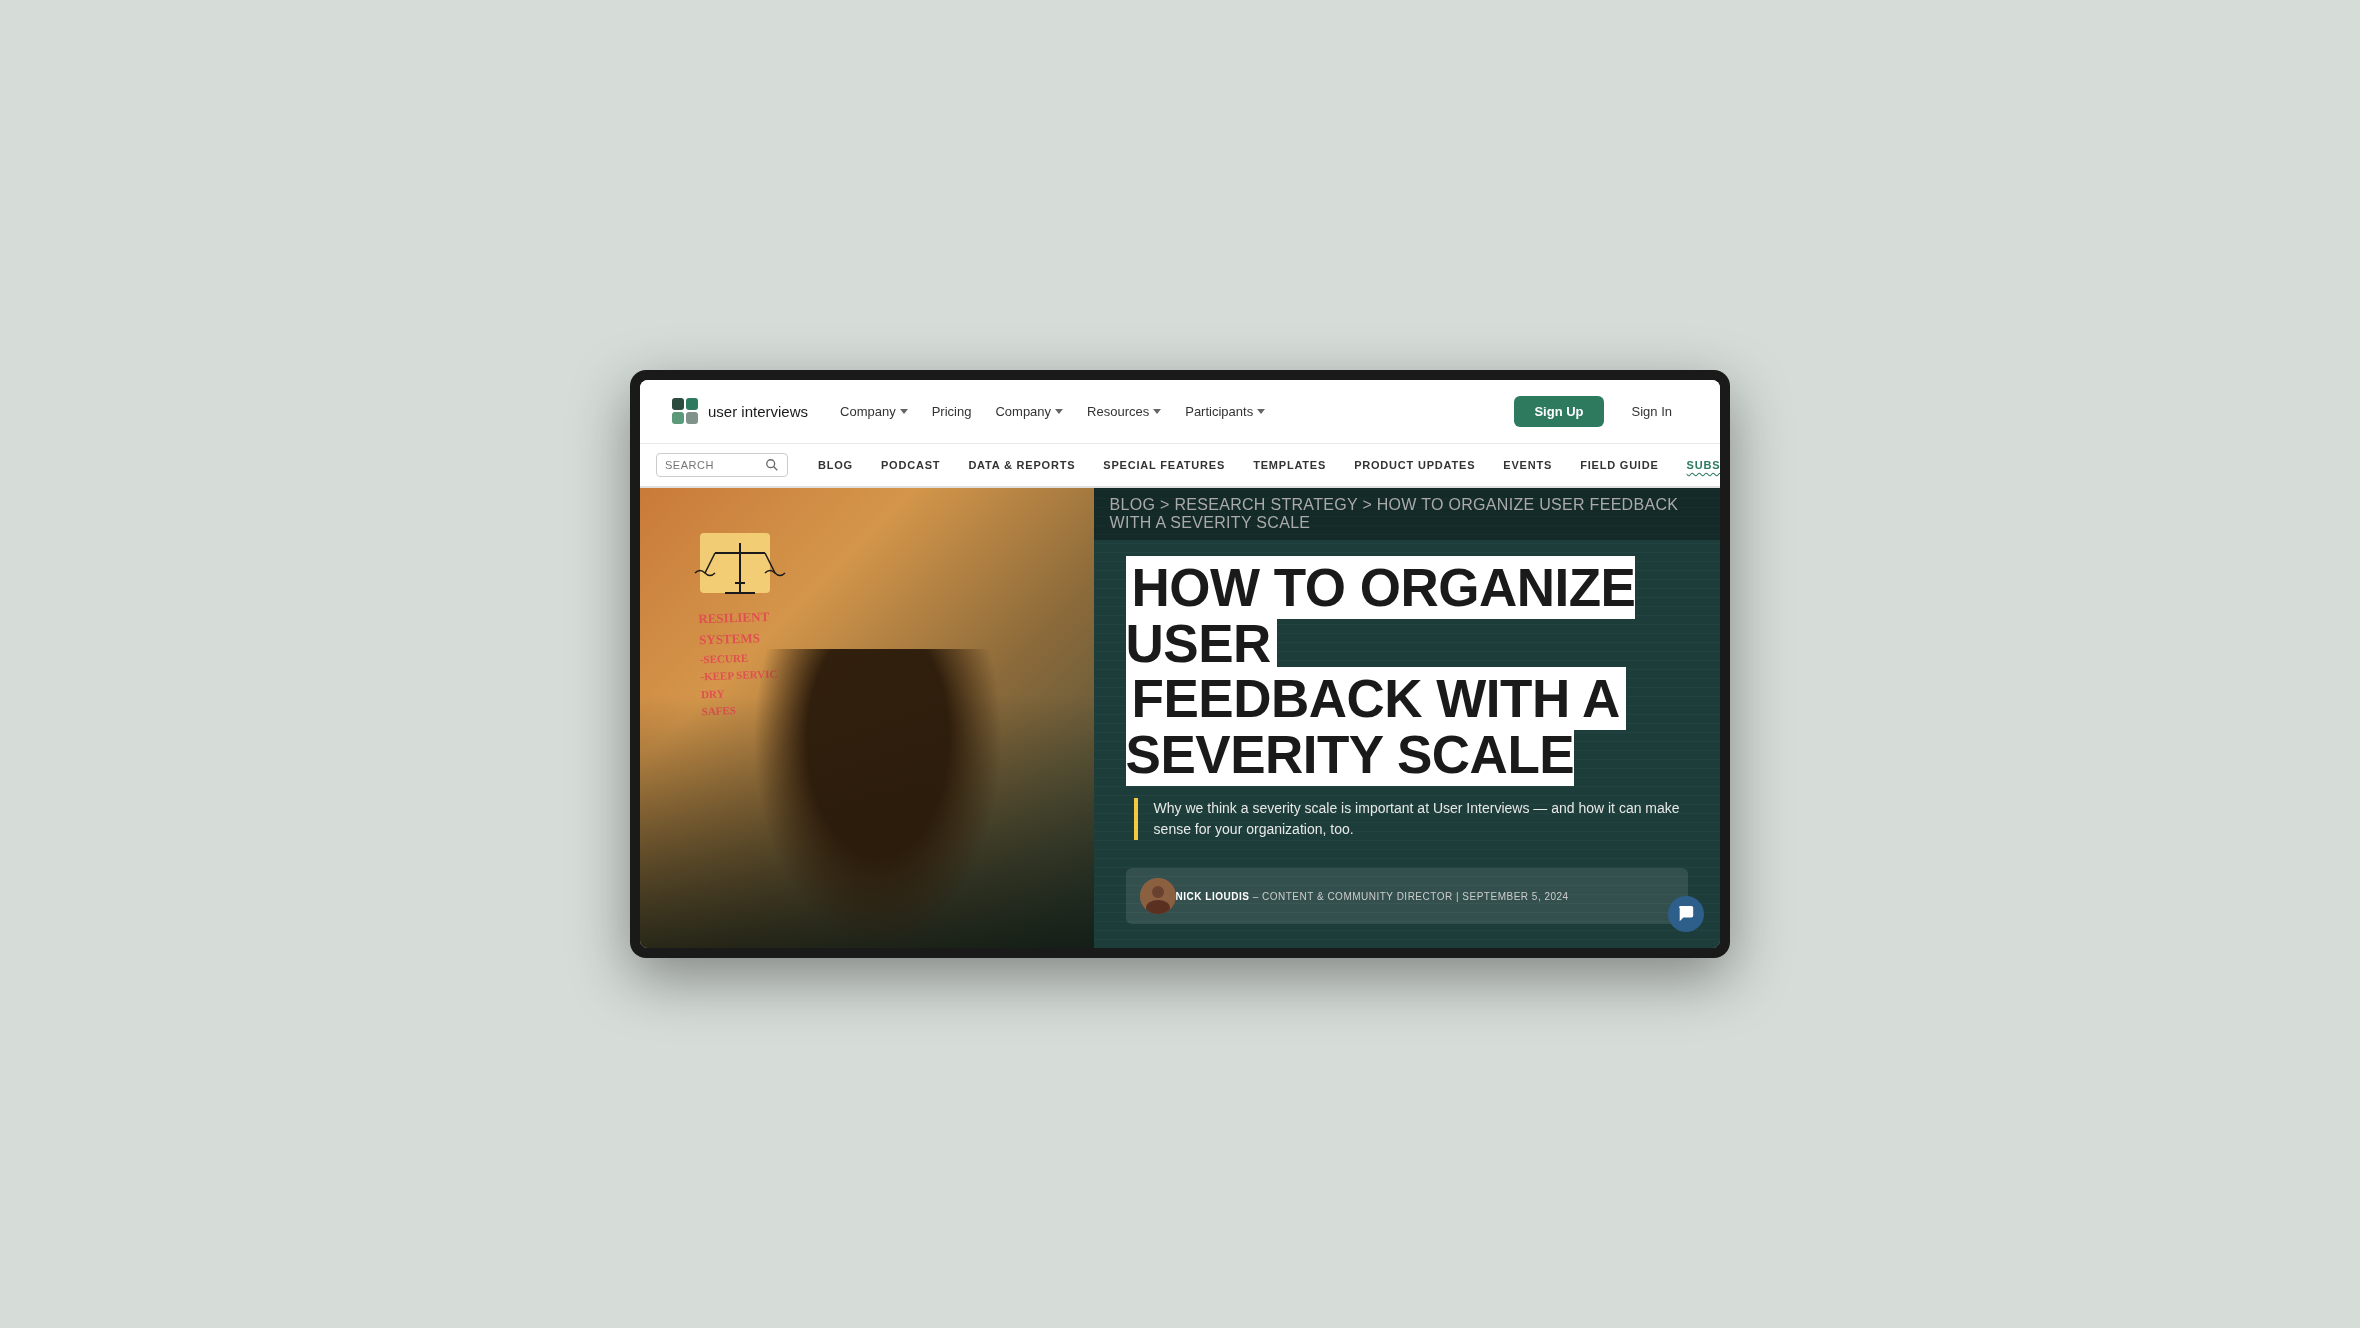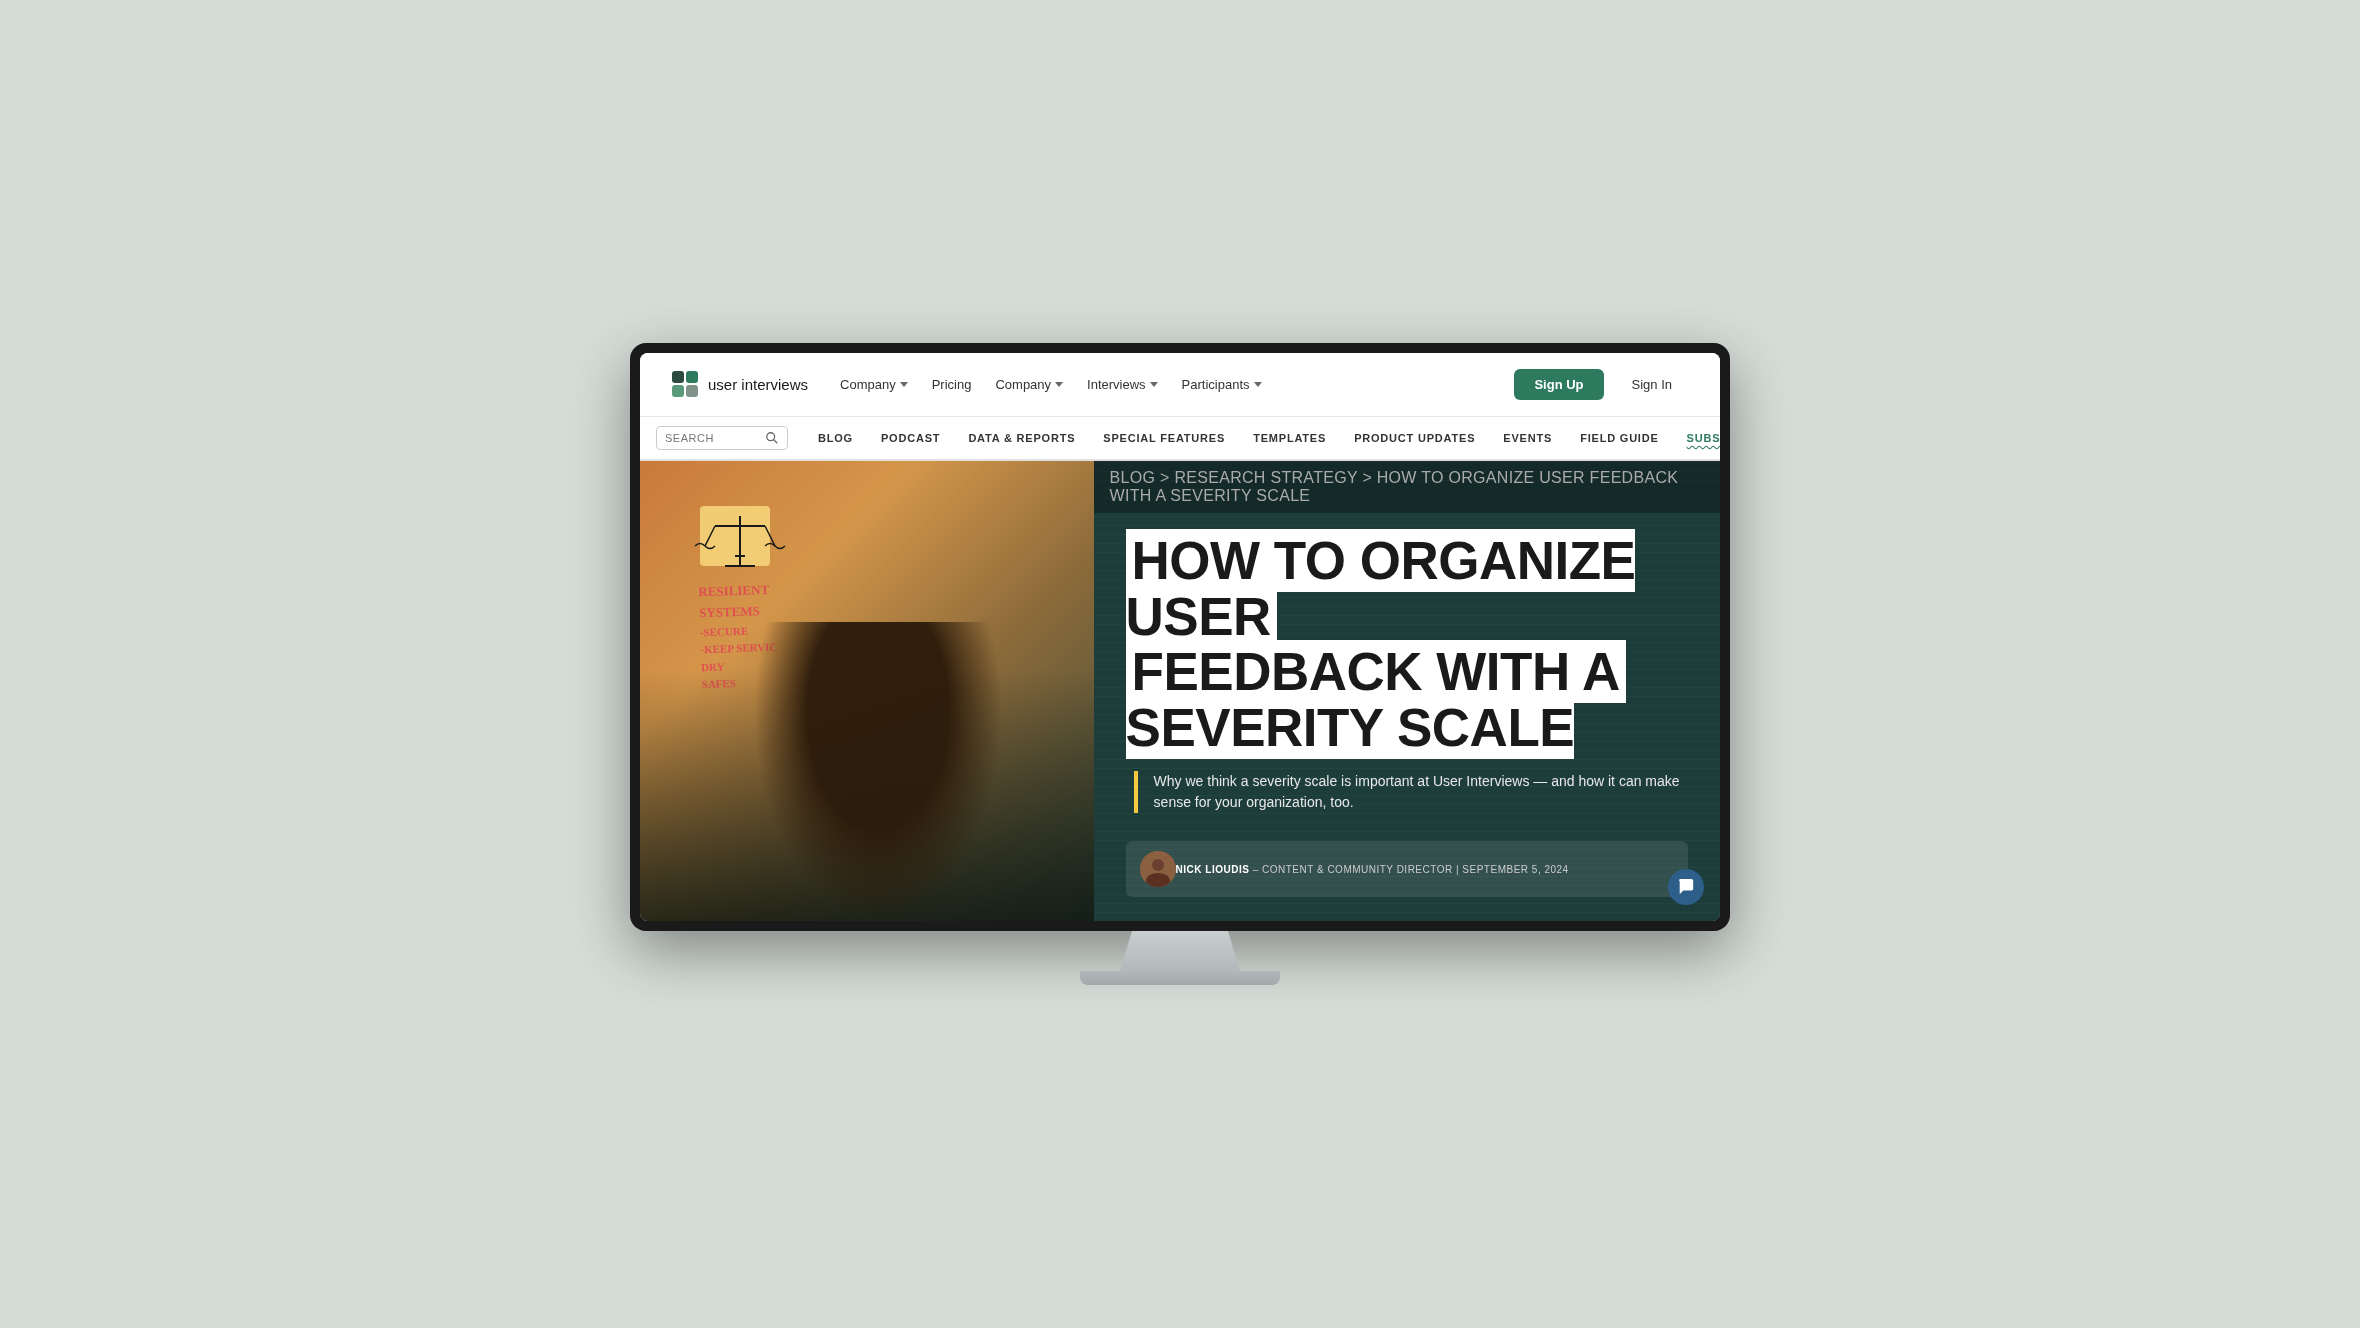--- a/index.html
+++ b/index.html
@@ -10,21 +10,21 @@
       justify-content: center;
       align-items: center;
       min-height: 100vh;
       font-family: -apple-system, BlinkMacSystemFont, 'Segoe UI', sans-serif;
     }
 
     .monitor-wrapper {
       position: relative;
       width: 1100px;
       display: flex;
-      flex-direction: column;
+      flex-direction: row;
       align-items: center;
     }
 
     .monitor-screen {
       width: 100%;
       background: #1a1a1a;
       border-radius: 16px;
       padding: 10px;
       box-shadow: 0 20px 60px rgba(0,0,0,0.4);
     }
@@ -391,21 +391,21 @@
               <span class="chevron-down"></span>
             </span>
             <span class="nav-link">
               <span>Pricing</span>
             </span>
             <span class="nav-link">
               <span>Company</span>
               <span class="chevron-down"></span>
             </span>
             <span class="nav-link">
-              <span>Interviews</span>
+              <span>Resources</span>
               <span class="chevron-down"></span>
             </span>
             <span class="nav-link">
               <span>Participants</span>
               <span class="chevron-down"></span>
             </span>
           </div>
         </div>
         <div class="nav-right">
           <button class="btn-signup">Sign Up</button>

